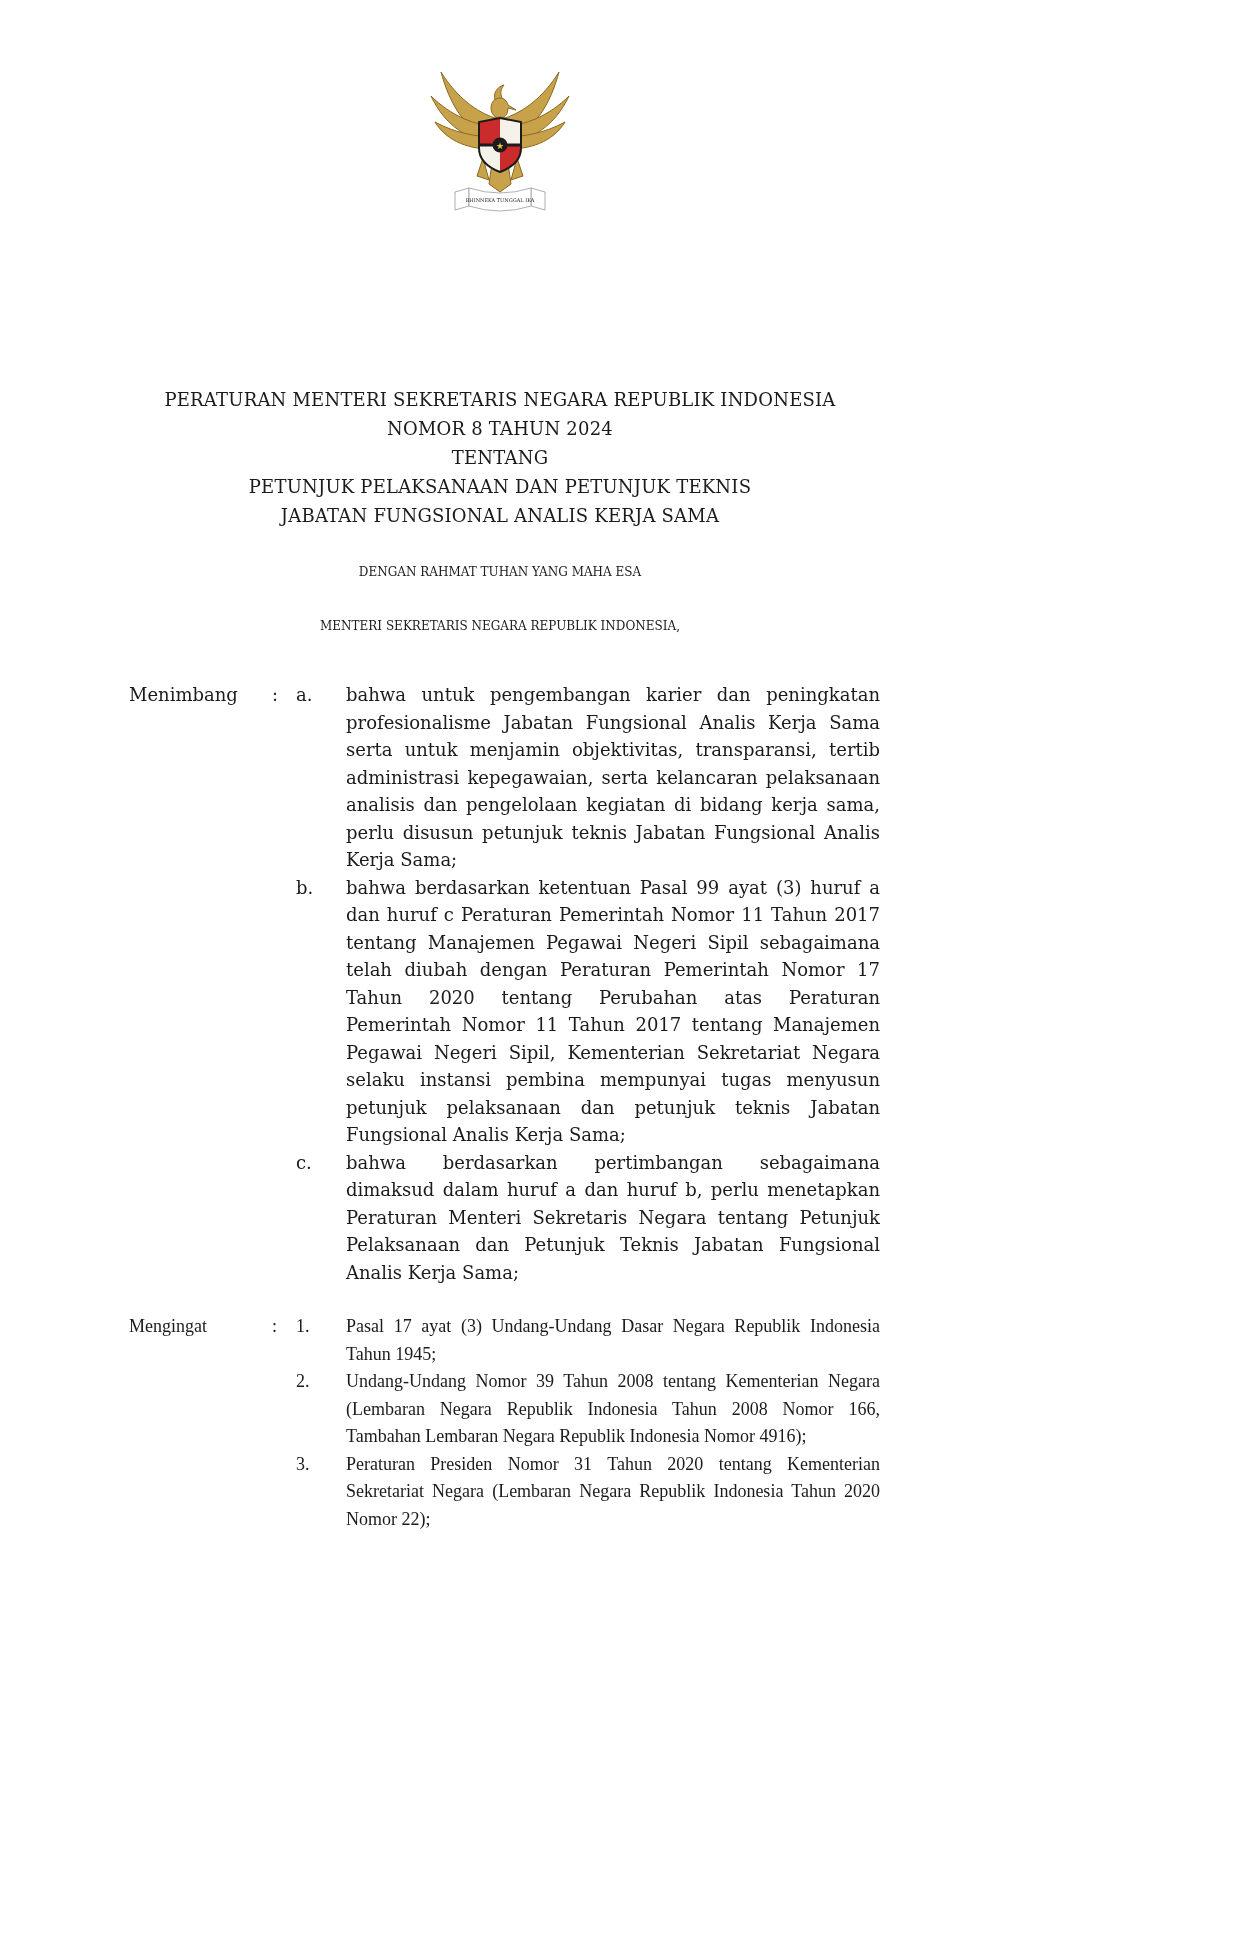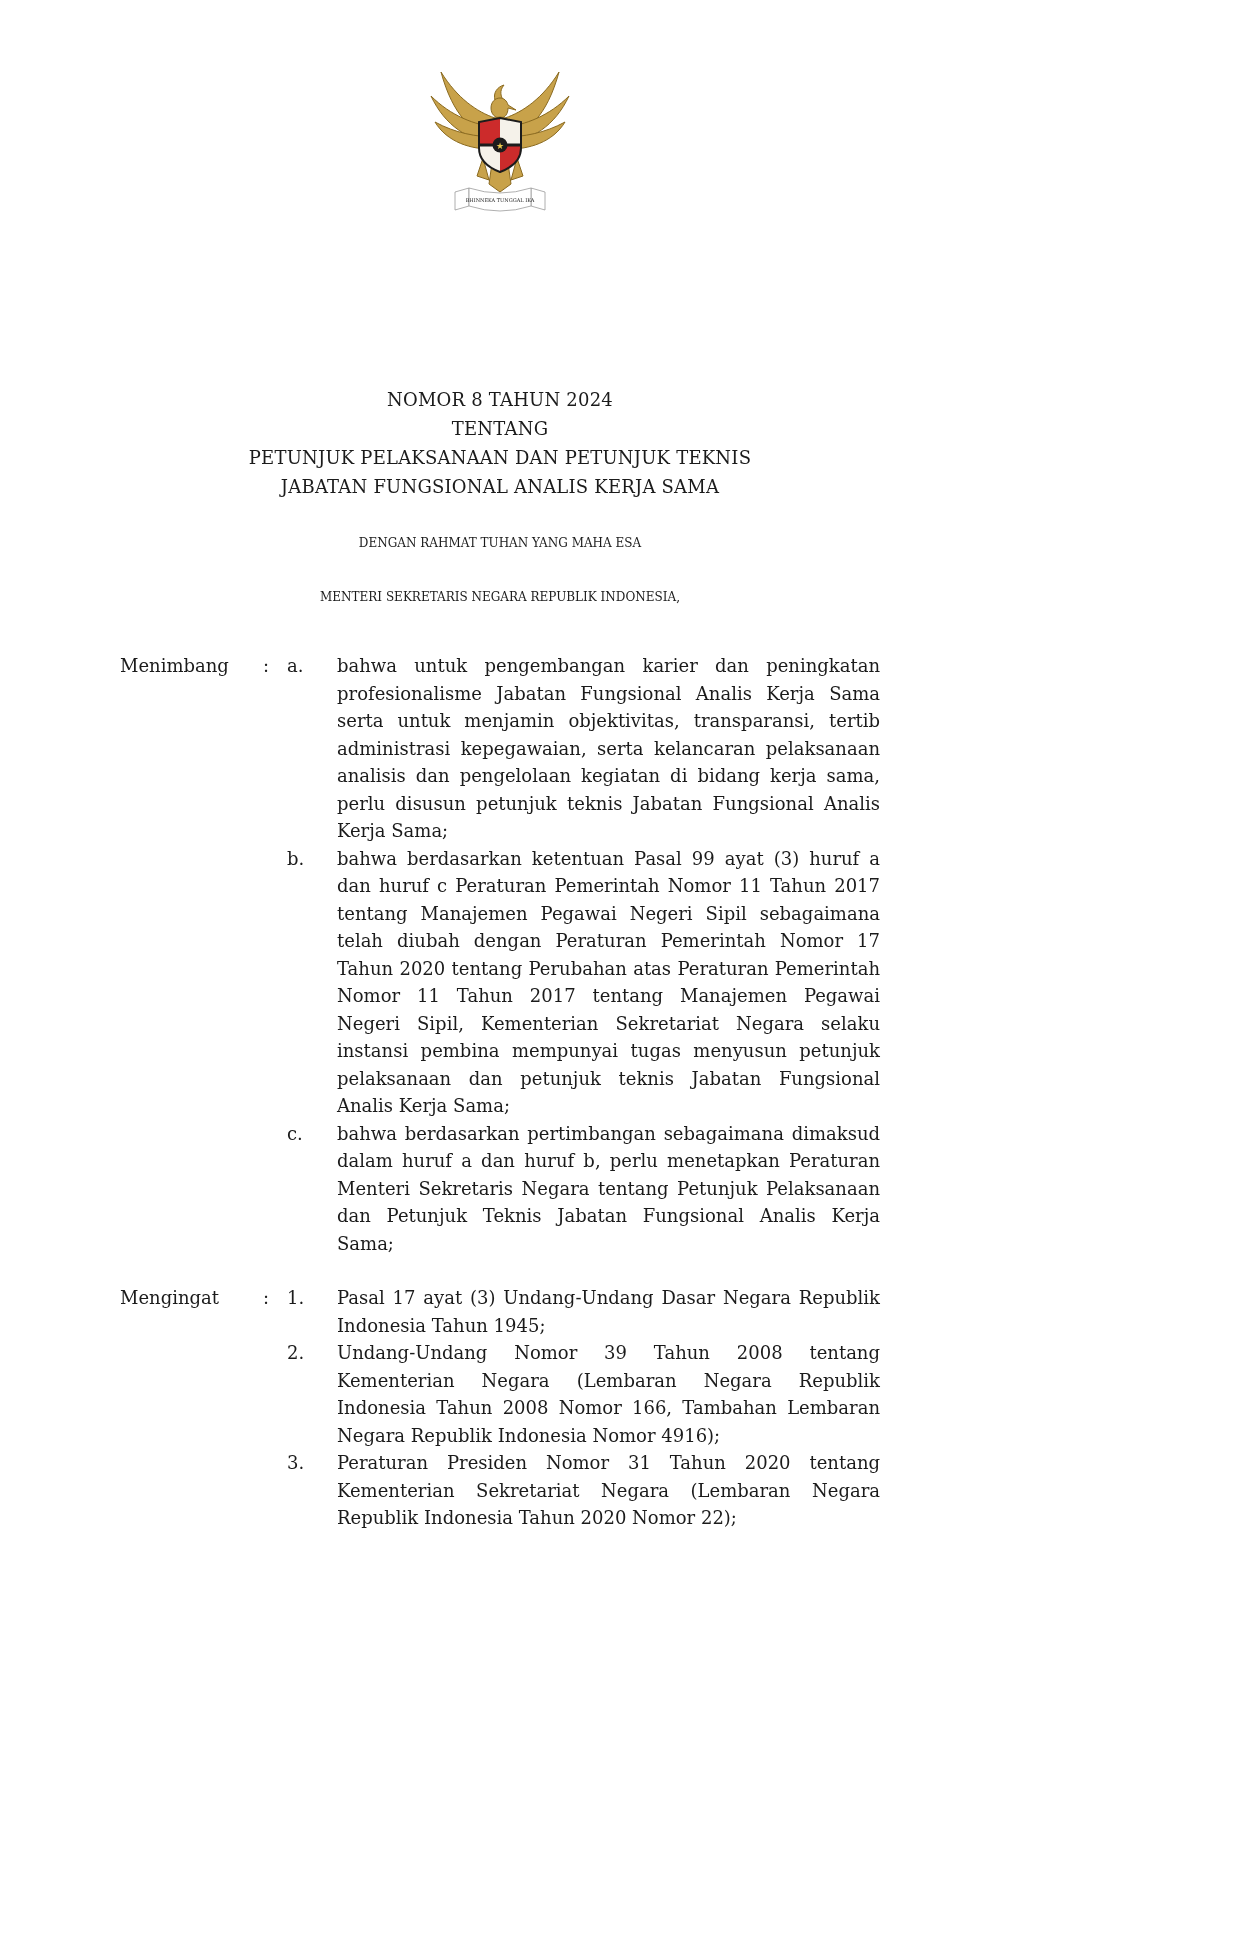--- a/index.html
+++ b/index.html
@@ -34,22 +34,22 @@
   .invocation { margin-top: 28px; text-align: center; font-size: 12px; line-height: 29px; }
   .authority  { margin-top: 25px; text-align: center; font-size: 12px; line-height: 29px; }
 
   .sections { margin-top: 40px; }
   .section {
     display: flex;
     align-items: flex-start;
     font-size: 18px;
     line-height: 27.5px;
   }
-  .section + .section { margin-top: 27px; }
-  .section-label { width: 143px; flex: 0 0 143px; }
+  .section + .section { margin-top: 27px; font-family: Liberation Serif, serif; }
+  .section-label { width: 143px; flex: 0 0 143px; margin-left: 9px; }
   .section-colon { width: 24px;  flex: 0 0 24px; }
   .items { flex: 1 1 auto; }
   .item { display: flex; align-items: flex-start; }
   .item-marker { width: 50px; flex: 0 0 50px; }
   .item-text {
     flex: 1 1 auto;
     text-align: justify;
   }
 </style>
 </head>
@@ -103,20 +103,21 @@
         <g fill="#ffffff" stroke="#9a9a9a" stroke-width="0.8">
           <path d="M30,134 L44,130 L44,148 L30,152 Z"></path>
           <path d="M120,134 L106,130 L106,148 L120,152 Z"></path>
           <path d="M44,130 Q75,140 106,130 L106,148 Q75,158 44,148 Z"></path>
         </g>
         <text x="75" y="144" text-anchor="middle" font-size="5" fill="#2a2a2a">BHINNEKA TUNGGAL IKA</text>
       </svg>
     </div>
 
     <div class="title-block">
+      <div>PERATURAN MENTERI SEKRETARIS NEGARA REPUBLIK INDONESIA</div>
       <div>NOMOR 8 TAHUN 2024</div>
       <div>TENTANG</div>
       <div>PETUNJUK PELAKSANAAN DAN PETUNJUK TEKNIS</div>
       <div>JABATAN FUNGSIONAL ANALIS KERJA SAMA</div>
     </div>
 
     <div class="invocation">DENGAN RAHMAT TUHAN YANG MAHA ESA</div>
     <div class="authority">MENTERI SEKRETARIS NEGARA REPUBLIK INDONESIA,</div>
 
     <div class="sections">

